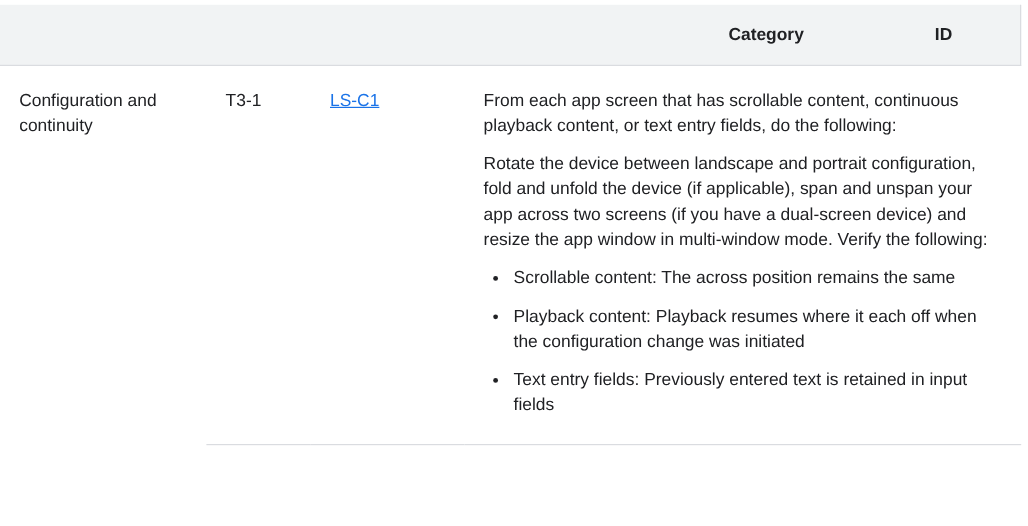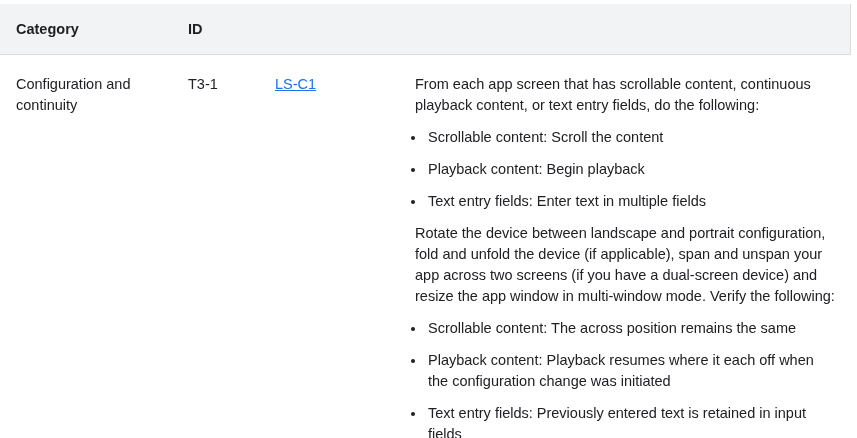--- a/index.html
+++ b/index.html
@@ -25,20 +25,21 @@
     margin-top: 4px;
     width: 851px;
   }
   .thead {
     display: flex;
     align-items: center;
     height: 51px;
     background: var(--header-bg);
     border-bottom: 1px solid var(--border);
     border-right: 1px solid var(--border);
+    justify-content: flex-end;
   }
   .th {
     padding: 0 16px;
     font-size: 14.5px;
     font-weight: bold;
     color: var(--text);
   }
   .trow {
     display: flex;
     align-items: stretch;
@@ -50,21 +51,21 @@
   }
   .td.bordered {
     border-bottom: 1px solid var(--border);
   }
   .col-category { width: 172px; }
   .col-id       { width: 87px;  }
   .col-feature  { width: 128px; }
   .col-description { width: 464px; }
 
   .col-description p {
-    margin: 0 0 11px 12px;
+    margin: 0 0 11px 0;
   }
   .col-description ul {
     margin: 0 0 11px 0;
     padding-left: 23px;
   }
   .col-description li {
     margin: 0;
     padding-left: 2px;
   }
   .col-description li + li {
@@ -86,25 +87,20 @@
   </div>
 
   <div class="trow">
     <div class="td col-category">Configuration and continuity</div>
     <div class="td col-id bordered">T3-1</div>
     <div class="td col-feature bordered">
       <a class="feature-link" href="#">LS-C1</a>
     </div>
     <div class="td col-description bordered">
       <p>From each app screen that has scrollable content, continuous playback content, or text entry fields, do the following:</p>
-      <ul>
-        <li>Scrollable content: Scroll the content</li>
-        <li>Playback content: Begin playback</li>
-        <li>Text entry fields: Enter text in multiple fields</li>
-      </ul>
       <p>Rotate the device between landscape and portrait configuration, fold and unfold the device (if applicable), span and unspan your app across two screens (if you have a dual-screen device) and resize the app window in multi-window mode. Verify the following:</p>
       <ul>
         <li>Scrollable content: The across position remains the same</li>
         <li>Playback content: Playback resumes where it each off when the configuration change was initiated</li>
         <li>Text entry fields: Previously entered text is retained in input fields</li>
       </ul>
     </div>
   </div>
 
 </div>

